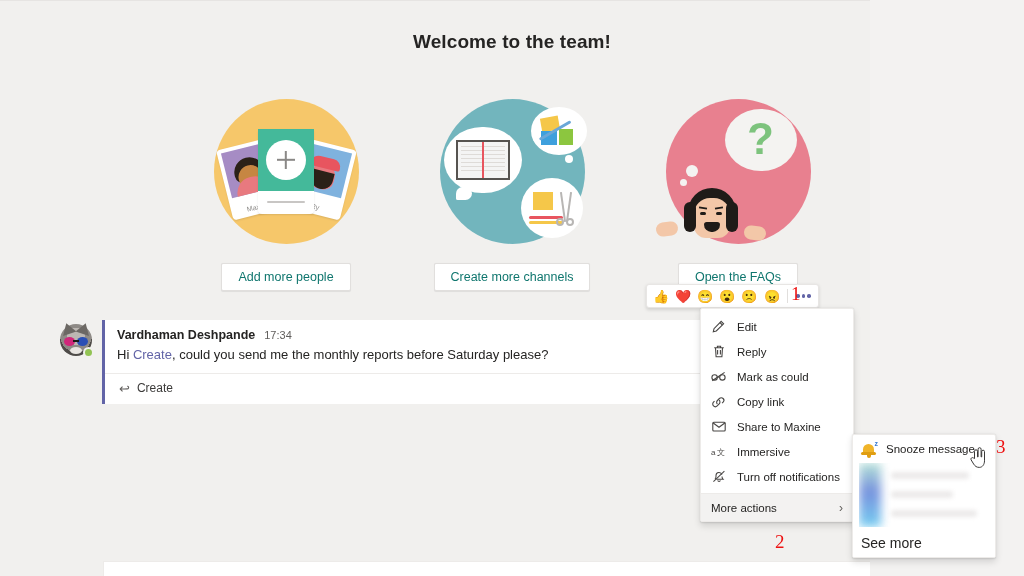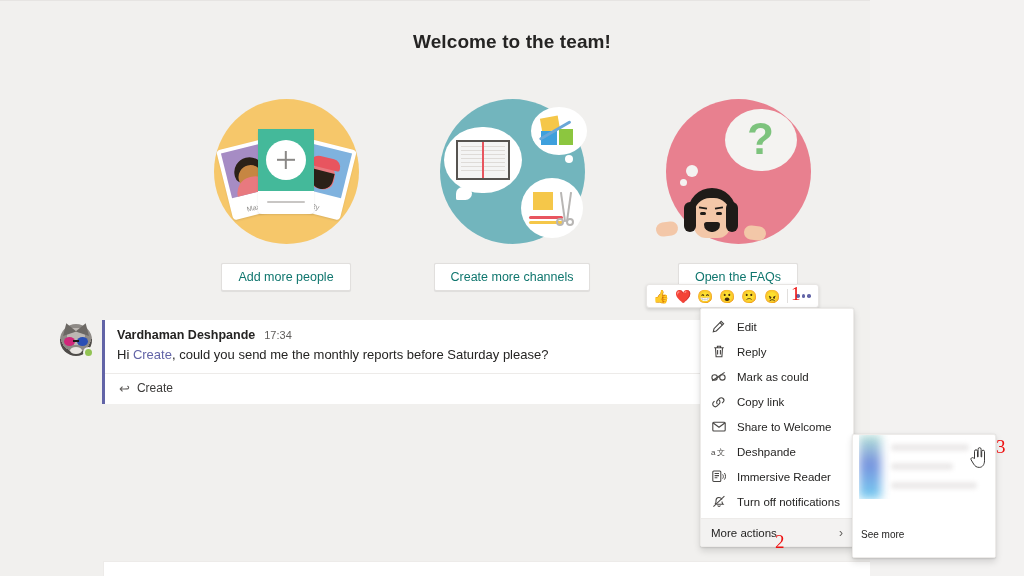--- a/index.html
+++ b/index.html
@@ -306,22 +306,22 @@
   }
   .sub-preview .bar {
     position: absolute; left: 32px; height: 7px; background: #eceaea;
     border-radius: 3px; filter: blur(2.2px);
   }
   .sub-preview .b1 { top: 9px;  width: 78px; }
   .sub-preview .b2 { top: 28px; width: 62px; }
   .sub-preview .b3 { top: 47px; width: 86px; }
   .sub-foot {
     position: absolute; left: 0; right: 0; bottom: 0; height: 28px;
-    display: flex; align-items: flex-start; padding: 0 8px;
-    font-size: 10px; color: #252423; background: #fff; cursor: pointer;
+    display: flex; align-items: center; padding: 0 8px;
+    font-size: 14px; color: #252423; background: #fff; cursor: pointer;
   }
 
   
   .cursor { position: absolute; left: 969px; top: 446px; z-index: 10; }
 
   
   .anno {
     position: absolute; color: #ee1111; font-size: 19px;
     font-family: "Liberation Serif", serif; z-index: 11;
   }
@@ -526,63 +526,62 @@
       <span>Copy link</span>
     </div>
 
     <div class="ctx-item">
       <span class="ctx-ico">
         <svg width="14" height="11" viewBox="0 0 14 11" fill="none" stroke="#484644" stroke-width="1.1">
           <rect x="0.8" y="1.2" width="12.4" height="8.8" rx="1"></rect>
           <path d="M0.9 1.8L7 6.2l6.1-4.4"></path>
         </svg>
       </span>
-      <span>Share to Welcome</span>
+      <span>Share to Maxine</span>
     </div>
 
     <div class="ctx-item">
       <span class="ctx-ico">
         <svg width="15" height="12" viewBox="0 0 15 12" fill="none" stroke="#484644" stroke-width="1">
           <text x="0" y="9" font-family="Liberation Sans, sans-serif" font-size="8" fill="#484644" stroke="none">a</text>
           <text x="6" y="9" font-family="Liberation Sans, sans-serif" font-size="8" fill="#484644" stroke="none">文</text>
         </svg>
       </span>
-      <span>Deshpande</span>
-    </div>
-
-    <div class="ctx-item">
-      <span class="ctx-ico">
-        <svg width="14" height="13" viewBox="0 0 14 13" fill="none" stroke="#484644" stroke-width="1.05">
-          <rect x="0.8" y="1" width="8" height="10.4" rx="1"></rect>
-          <path d="M2.6 3.4h4.4M2.6 5.6h4.4M2.6 7.8h2.8"></path>
-          <path d="M10.6 4.4c1 1.2 1 3 0 4.2M12.4 3c1.5 1.9 1.5 4.7 0 6.6" stroke-width="1"></path>
-        </svg>
-      </span>
-      <span>Immersive Reader</span>
-    </div>
+      <span>Immersive</span>
+    </div>
+
 
     <div class="ctx-item">
       <span class="ctx-ico">
         <svg width="14" height="13" viewBox="0 0 14 13" fill="none" stroke="#484644" stroke-width="1.05">
           <path d="M3 9.2c.8-.7 1-1.5 1-2.6V5.4a3 3 0 015.9-.7"></path>
           <path d="M10 6.4v.2c0 1.1.2 1.9 1 2.6H4.4"></path>
           <path d="M5.7 10.4a1.4 1.4 0 002.7 0"></path>
           <path d="M1.4 11.6L12.4 1.2"></path>
         </svg>
       </span>
       <span>Turn off notifications</span>
     </div>
 
     <div class="ctx-foot">
       <span>More actions</span>
       <span class="chev">›</span>
     </div>
   </div>
 
   <div class="submenu">
+    <div class="sub-item">
+      <span class="bell-ico">
+        <span class="b-body"></span>
+          <span class="b-lip"></span>
+          <span class="b-clap"></span>
+        <span class="b-z">z</span>
+      </span>
+      <span>Snooze message</span>
+    </div>
     <div class="sub-preview">
       <div class="grad"></div>
       <div class="bar b1"></div>
         <div class="bar b2"></div>
         <div class="bar b3"></div>
     </div>
     <div class="sub-foot">
       <span>See more</span>
     </div>
   </div>

